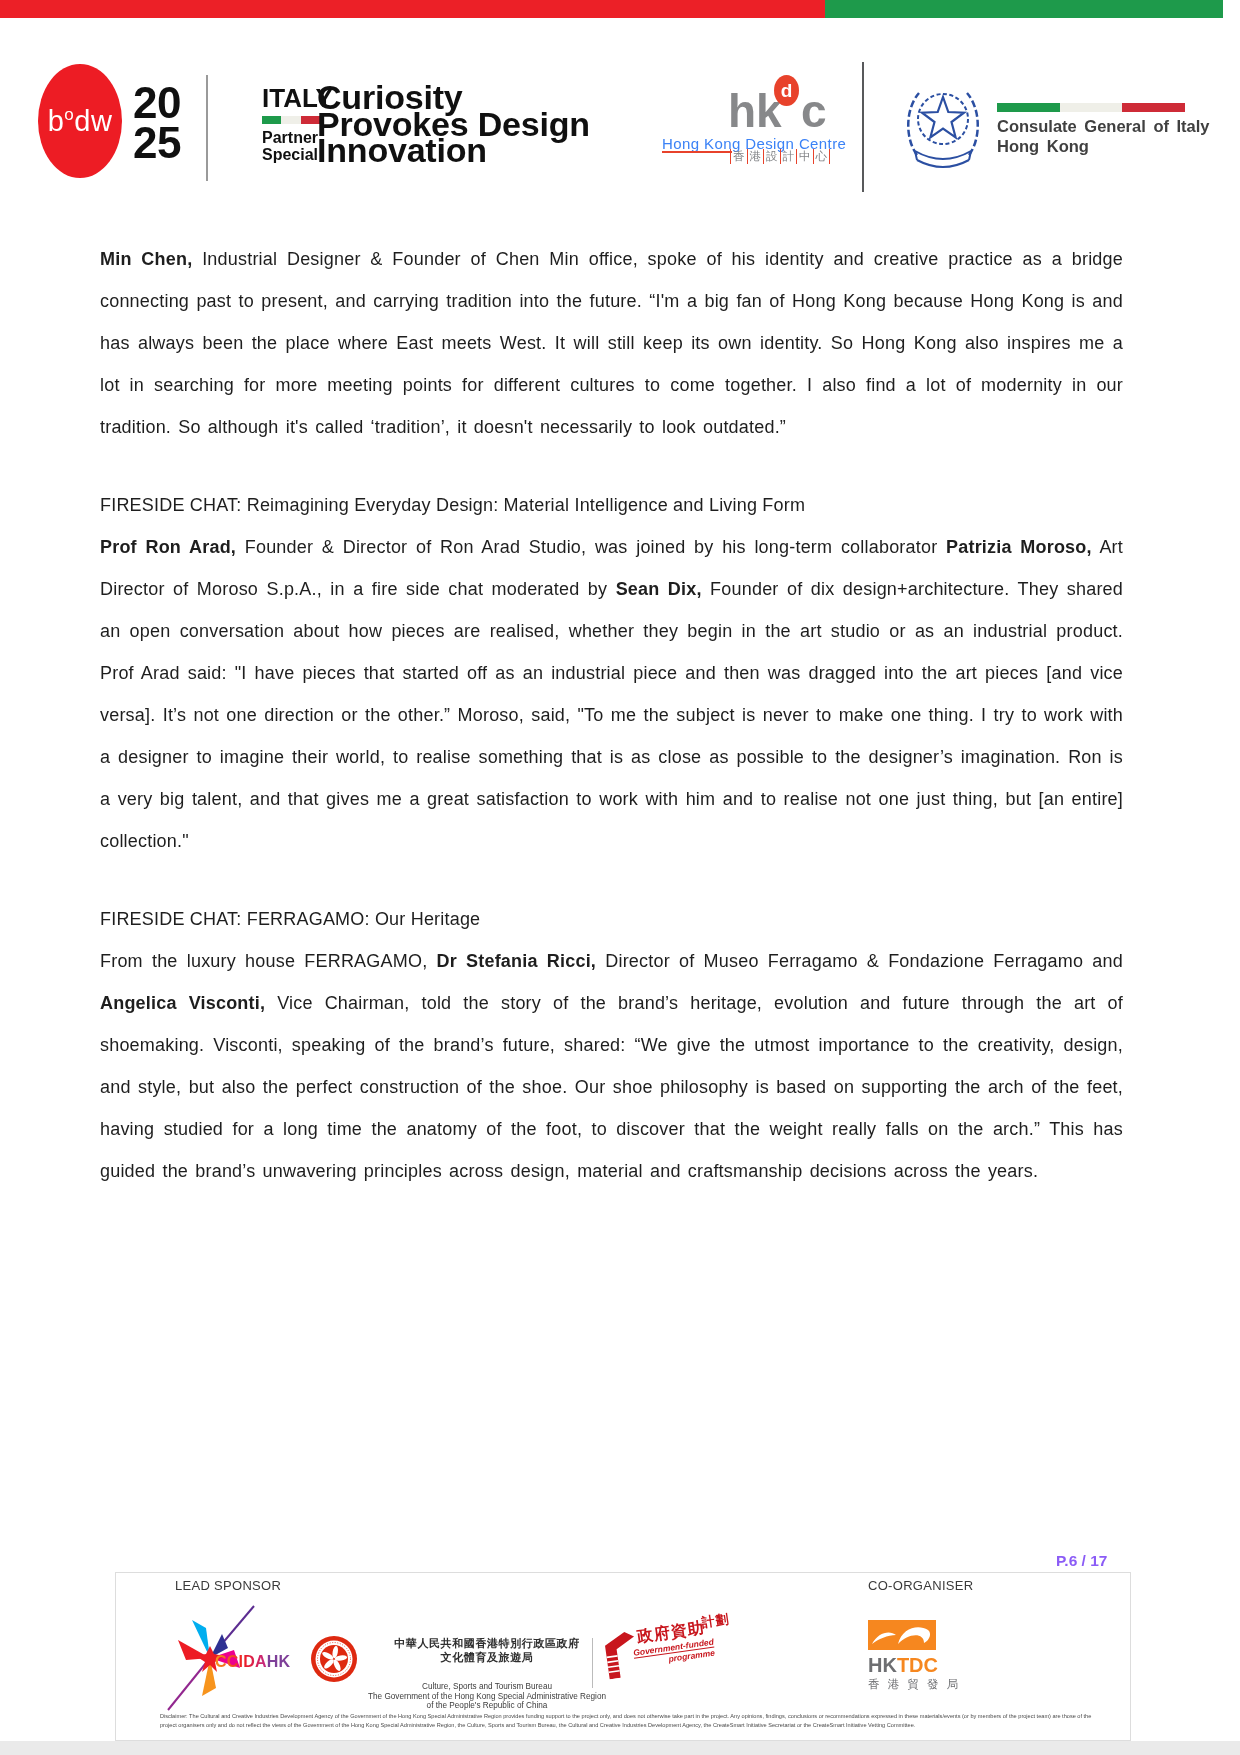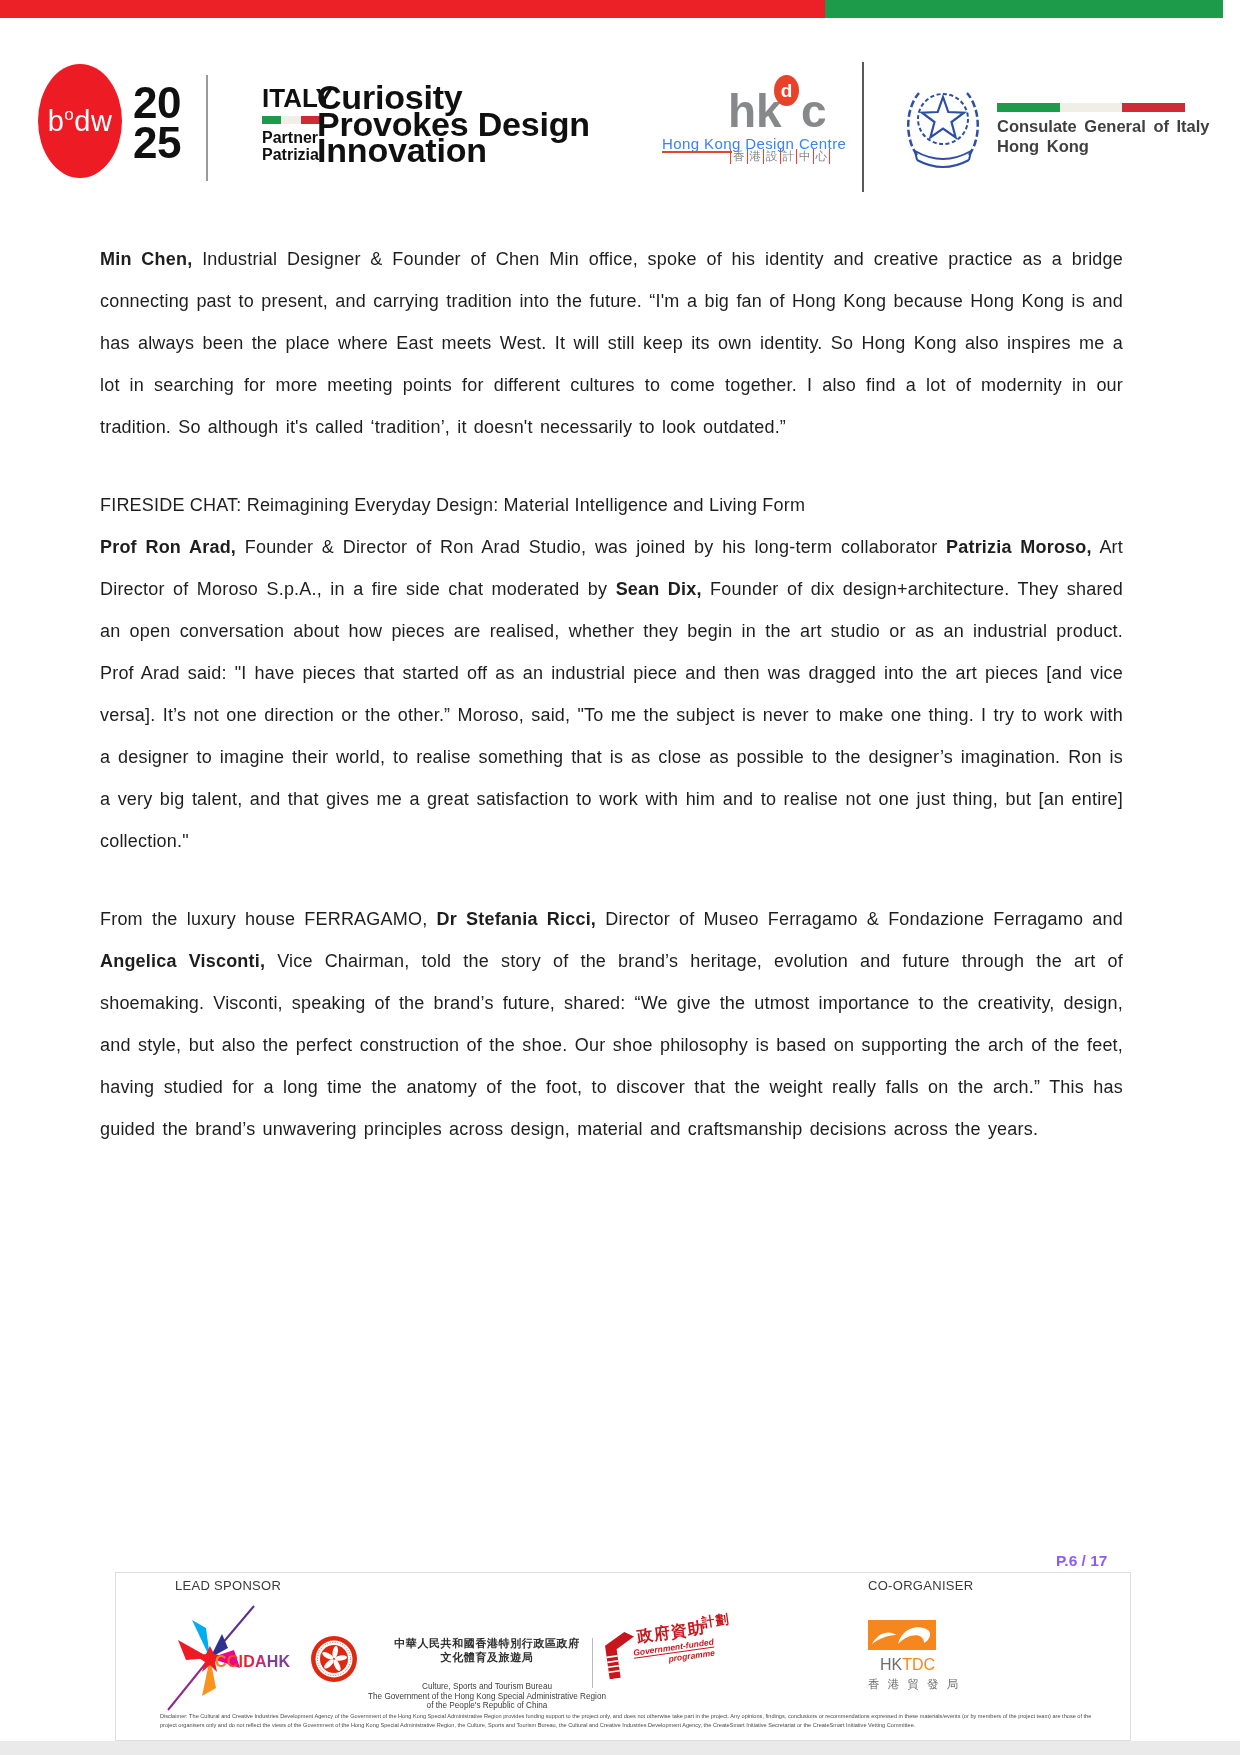--- a/index.html
+++ b/index.html
@@ -73,21 +73,21 @@
   .bureau .en.first{margin-top:18px;}
   .fdiv{left:592px;top:1638px;width:1px;height:50px;background:#bbbbbb;}
 
   .gov{left:604px;top:1630px;width:130px;height:60px;transform:rotate(-8deg);transform-origin:left center;}
   .gov-zh-main{position:absolute;left:36px;top:2px;font-size:16px;font-weight:800;color:#C8161D;letter-spacing:1px;}
   .gov-zh-side{position:absolute;left:102px;top:-2px;font-size:13px;font-weight:800;color:#C8161D;letter-spacing:1px;}
   .gov-en1{position:absolute;left:30px;top:22px;font-size:8.5px;font-style:italic;font-weight:700;color:#C8161D;border-bottom:1px solid #C8161D;}
   .gov-en2{position:absolute;left:64px;top:33px;font-size:8.5px;font-style:italic;font-weight:700;color:#C8161D;}
 
   .hktdc{left:868px;top:1620px;width:80px;}
-  .hktdc-word{font-size:16px;font-weight:400;line-height:20px;margin-top:1px;margin-left:12px;}
+  .hktdc-word{font-size:20px;font-weight:700;line-height:20px;margin-top:1px;}
   .hktdc-word .hk{color:#6D6E71;}
   .hktdc-word .tdc{color:#F6871F;}
   .hktdc-zh{font-size:11.5px;color:#6D6E71;letter-spacing:2.5px;margin-top:2px;white-space:nowrap;}
 
   .disclaimer{left:160px;top:1712px;font-size:5.6px;line-height:8.5px;color:#4a4a4a;white-space:nowrap;}
   .bottom-strip{left:0;top:1741px;width:1240px;height:14px;background:#EAEAEA;}
 </style>
 </head>
 <body>
 
@@ -105,21 +105,21 @@
   <div class="abs vdiv1"></div>
 
   <div class="abs italy-block">
     <div class="italy-name">ITALY</div>
     <div class="italy-flag">
         <span class="g"></span>
         <span class="w"></span>
         <span class="r"></span>
       </div>
     <div class="italy-role">Partner</div>
-    <div class="italy-role">Patrizia</div>
+    <div class="italy-role">Special</div>
   </div>
 
   <div class="abs tagline">
     <div>Curiosity</div>
     <div>Provokes Design</div>
     <div>Innovation</div>
   </div>
 
   <div class="abs hkdc">
     <span class="hkdc-hk">hk</span>
@@ -157,20 +157,21 @@
     </div>
   <div class="abs cons-text">
     <div>Consulate General of Italy</div>
     <div>Hong Kong</div>
   </div>
 
   <div class="abs content">
     <p class="para"><span class="b">Min Chen,</span><span> Industrial Designer &amp; Founder of Chen Min office, spoke of his identity and creative practice as a bridge connecting past to present, and carrying tradition into the future. “I'm a big fan of Hong Kong because Hong Kong is and has always been the place where East meets West. It will still keep its own identity. So Hong Kong also inspires me a lot in searching for more meeting points for different cultures to come together. I also find a lot of modernity in our tradition. So although it's called ‘tradition’, it doesn't necessarily to look outdated.”</span></p>
     <p class="heading">FIRESIDE CHAT: Reimagining Everyday Design: Material Intelligence and Living Form</p>
     <p class="para"><span class="b">Prof Ron Arad,</span><span> Founder &amp; Director of Ron Arad Studio, was joined by his long-term collaborator </span><span class="b">Patrizia Moroso,</span><span> Art Director of Moroso S.p.A., in a fire side chat moderated by </span><span class="b">Sean Dix,</span><span> Founder of dix design+architecture. They shared an open conversation about how pieces are realised, whether they begin in the art studio or as an industrial product. Prof Arad said: "I have pieces that started off as an industrial piece and then was dragged into the art pieces [and vice versa]. It’s not one direction or the other.” Moroso, said, "To me the subject is never to make one thing. I try to work with a designer to imagine their world, to realise something that is as close as possible to the designer’s imagination. Ron is a very big talent, and that gives me a great satisfaction to work with him and to realise not one just thing, but [an entire] collection."</span></p>
+    <p class="heading">FIRESIDE CHAT: FERRAGAMO: Our Heritage</p>
     <p class="para" style="margin-bottom:0"><span>From the luxury house FERRAGAMO, </span><span class="b">Dr Stefania Ricci,</span><span> Director of Museo Ferragamo &amp; Fondazione Ferragamo and </span><span class="b">Angelica Visconti,</span><span> Vice Chairman, told the story of the brand’s heritage, evolution and future through the art of shoemaking.  Visconti, speaking of the brand’s future, shared: “We give the utmost importance to the creativity, design, and style, but also the perfect construction of the shoe. Our shoe philosophy is based on supporting the arch of the feet, having studied for a long time the anatomy of the foot, to discover that the weight really falls on the arch.” This has guided the brand’s unwavering principles across design, material and craftsmanship decisions across the years.</span></p>
   </div>
 
   <div class="abs pageno">P.6 / 17</div>
 
   <div class="abs footer-box"></div>
   <div class="abs sponsor-label lead-label">LEAD SPONSOR</div>
   <div class="abs sponsor-label co-label">CO-ORGANISER</div>
 
   <div class="abs ccida-burst">

